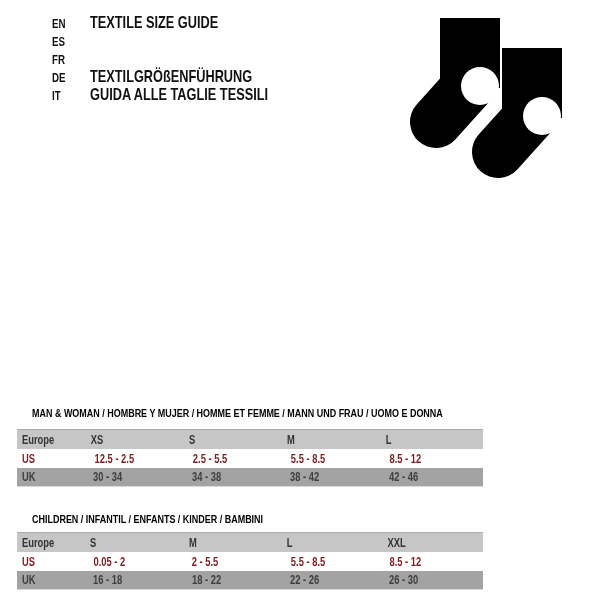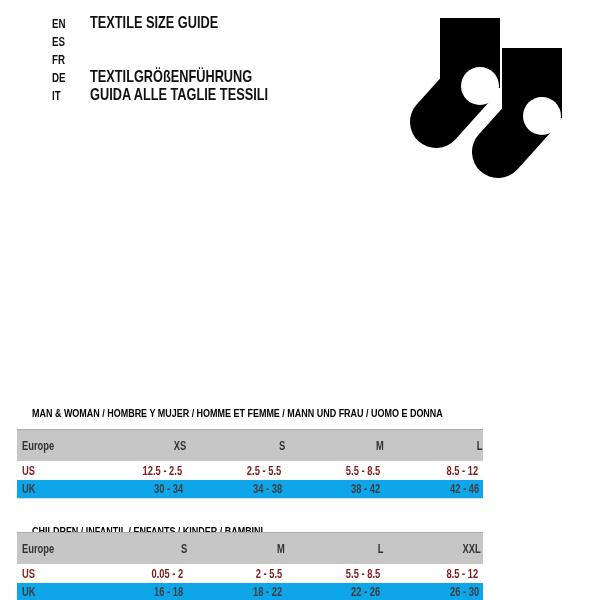--- a/index.html
+++ b/index.html
@@ -22,33 +22,33 @@
   .category{position:absolute;left:19px;top:110px;height:16px;line-height:16px;
     font-weight:bold;font-size:13.5px;}
 
   
   .socks-svg{position:absolute;left:405px;top:12px;width:160px;height:170px;}
 
   
   .tbl-title{position:absolute;left:20px;height:14px;line-height:14px;
     font-weight:bold;font-size:11.5px;color:#000;margin-left:12px;}
   .tbl-title.t1{top:406px;}
-  .tbl-title.t2{top:524px;}
+  .tbl-title.t2{top:512px;}
 
   
   .size-table{position:absolute;left:17px;width:466px;font-weight:bold;font-size:12px;}
   .size-table.t1{top:429px;}
   .size-table.t2{top:532px;}
   .t-row{display:flex;align-items:center;height:19px;}
-  .t-row.t-head{height:32px;background:#c6c6c6;border-top:1px solid #ababab;
+  .t-row.t-head{height:20px;background:#c6c6c6;border-top:1px solid #ababab;
     box-sizing:border-box;color:#333;}
   .t-row.r-us{background:#ffffff;color:#7f1d1d;}
-  .t-row.r-uk{background:#0ea5e9;border-bottom:1px solid #d9d9d9;box-sizing:border-box;color:#3e3e3e;}
+  .t-row.r-uk{background:#a3a3a3;border-bottom:1px solid #d9d9d9;box-sizing:border-box;color:#3e3e3e;}
   .col-region{width:68px;padding-left:5px;text-align:left;}
-  .col-size{width:99.5px;text-align:right;}
+  .col-size{width:99.5px;text-align:left;}
 </style>
 </head>
 <body>
 
 <div class="page">
 
   <div class="lang-block">
     <div class="lang-row">
       <span class="lang-code"><span class="cond">EN</span></span>
       <span class="lang-label"><span class="cond">TEXTILE SIZE GUIDE</span></span>

